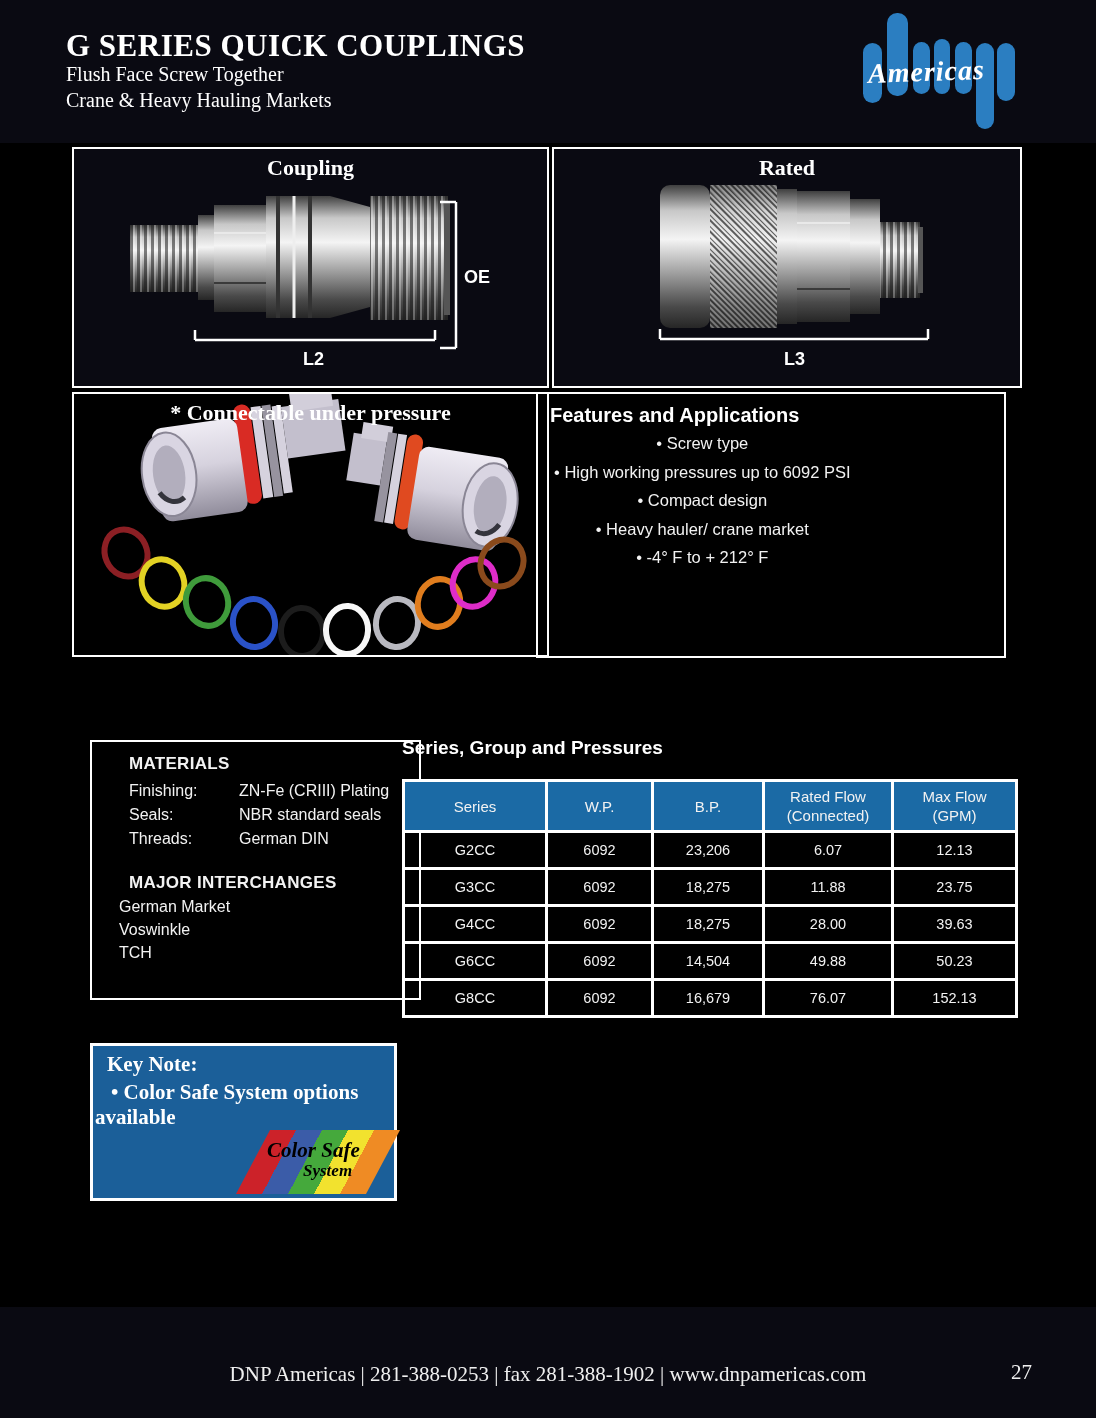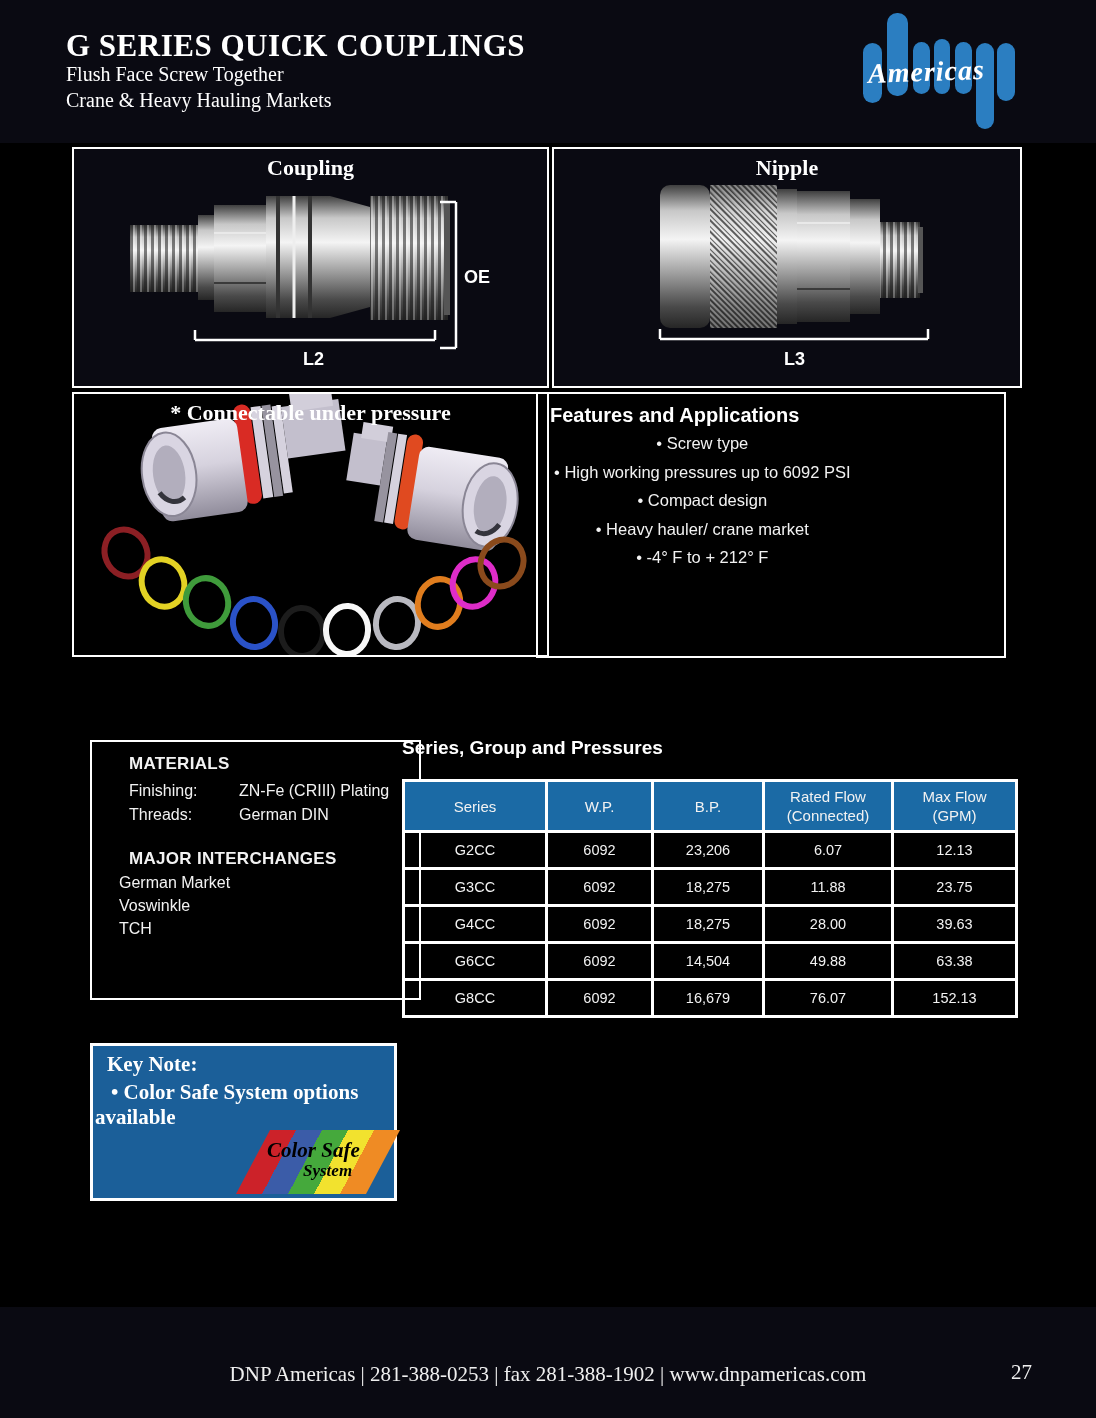--- a/index.html
+++ b/index.html
@@ -147,21 +147,21 @@
 
       <rect x="296" y="50" width="30" height="115" fill="url(#met)"></rect>
 
       <rect x="326" y="73" width="40" height="76" fill="url(#met)"></rect>
       <rect x="326" y="73" width="40" height="76" fill="url(#thr)"></rect>
       <rect x="364" y="78" width="5" height="66" fill="#555"></rect>
 
       <path d="M106 180 v10 M106 190 h268 M374 190 v-10" stroke="#fff" stroke-width="2.5" fill="none"></path>
       <text class="svg-dim" x="230" y="216">L3</text>
     </svg>
-    <div class="panel-title">Nipple</div>
+    <div class="panel-title">Rated</div>
   </div>
 
   <div class="panel" id="pressure-panel">
     <svg width="473" height="261" viewBox="0 0 473 261">
       <defs>
         <linearGradient id="lav" x1="0" y1="0" x2="0" y2="1">
           <stop offset="0" stop-color="#efecf4"></stop>
             <stop offset="0.45" stop-color="#d6d2de"></stop>
           <stop offset="1" stop-color="#908c9b"></stop>
         </linearGradient>
@@ -219,20 +219,24 @@
   </div>
 
   <div id="materials-box">
     <div class="mat-title">MATERIALS</div>
     <div>
         <div class="mat-row">
           <span class="mat-label">Finishing:</span>
           <span>ZN-Fe (CRIII) Plating</span>
         </div>
         <div class="mat-row">
+          <span class="mat-label">Seals:</span>
+          <span>NBR standard seals</span>
+        </div>
+        <div class="mat-row">
           <span class="mat-label">Threads:</span>
           <span>German DIN</span>
         </div>
       </div>
     <div class="mi-title">MAJOR INTERCHANGES</div>
     <div>
         <div class="mi-item">German Market</div>
         <div class="mi-item">Voswinkle</div>
         <div class="mi-item">TCH</div>
       </div>
@@ -278,21 +282,21 @@
           <td>6092</td>
           <td>18,275</td>
           <td>28.00</td>
           <td>39.63</td>
         </tr>
         <tr>
           <td>G6CC</td>
           <td>6092</td>
           <td>14,504</td>
           <td>49.88</td>
-          <td>63.38</td>
+          <td>50.23</td>
         </tr>
         <tr>
           <td>G8CC</td>
           <td>6092</td>
           <td>16,679</td>
           <td>76.07</td>
           <td>152.13</td>
         </tr>
       </tbody>
   </table>

